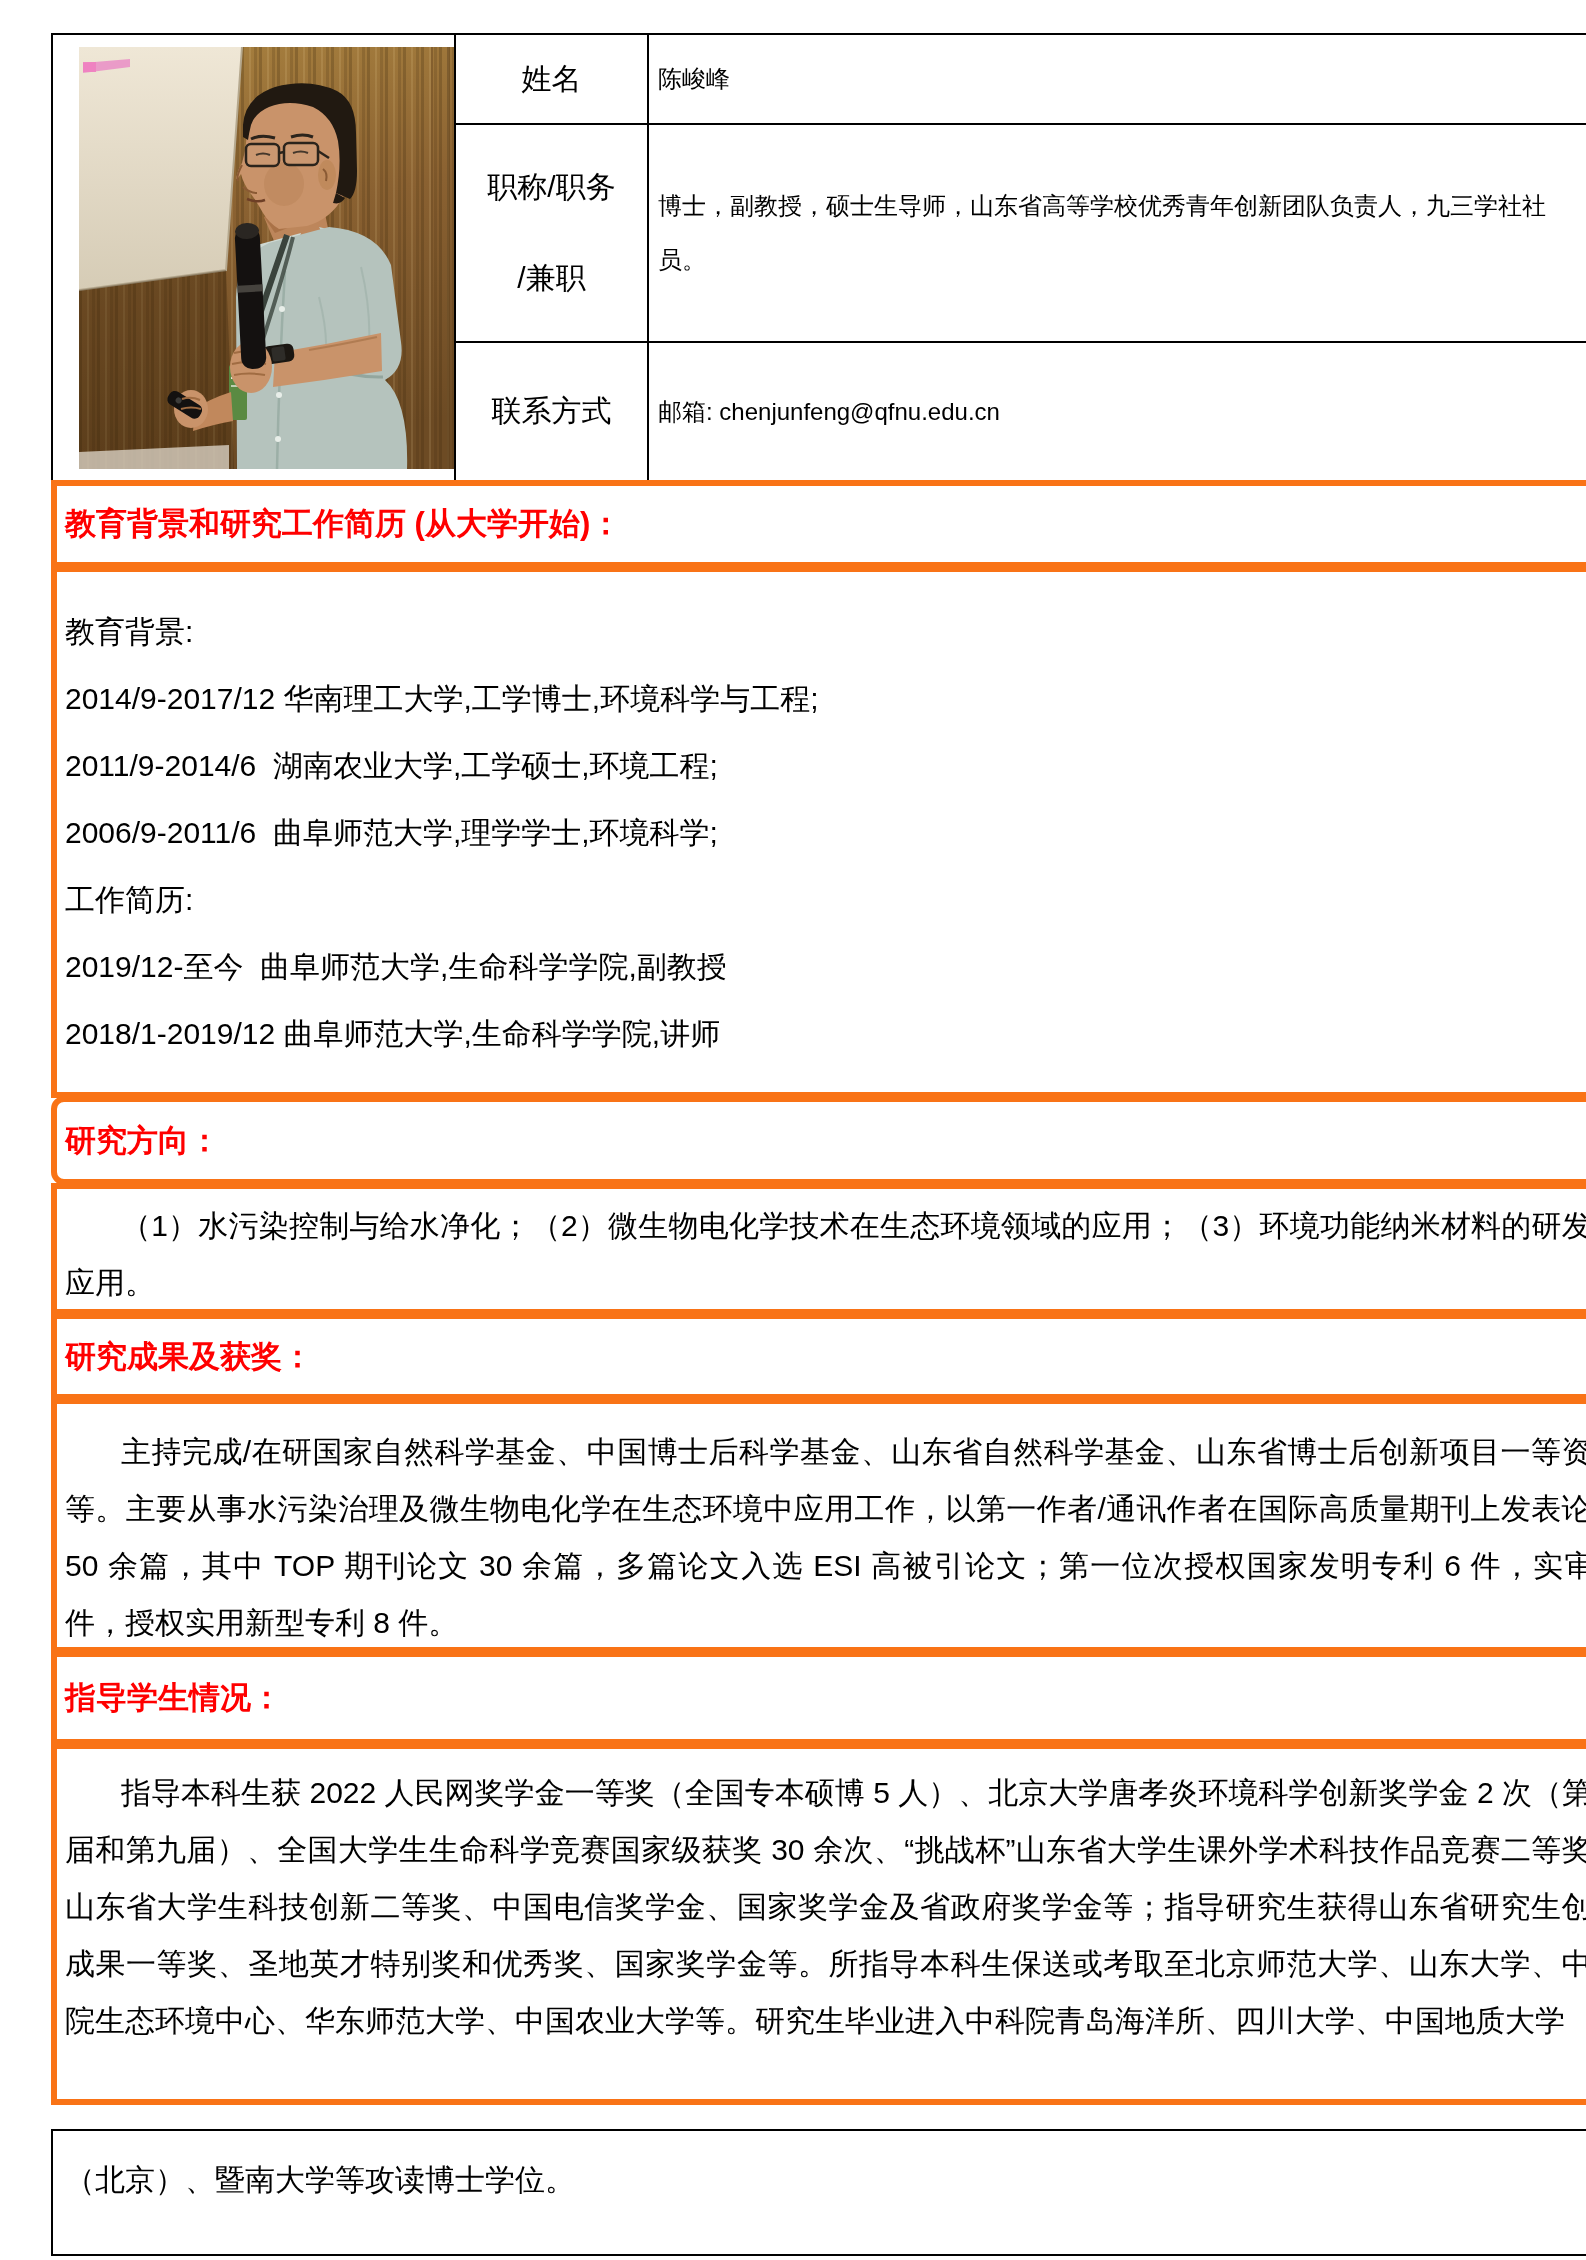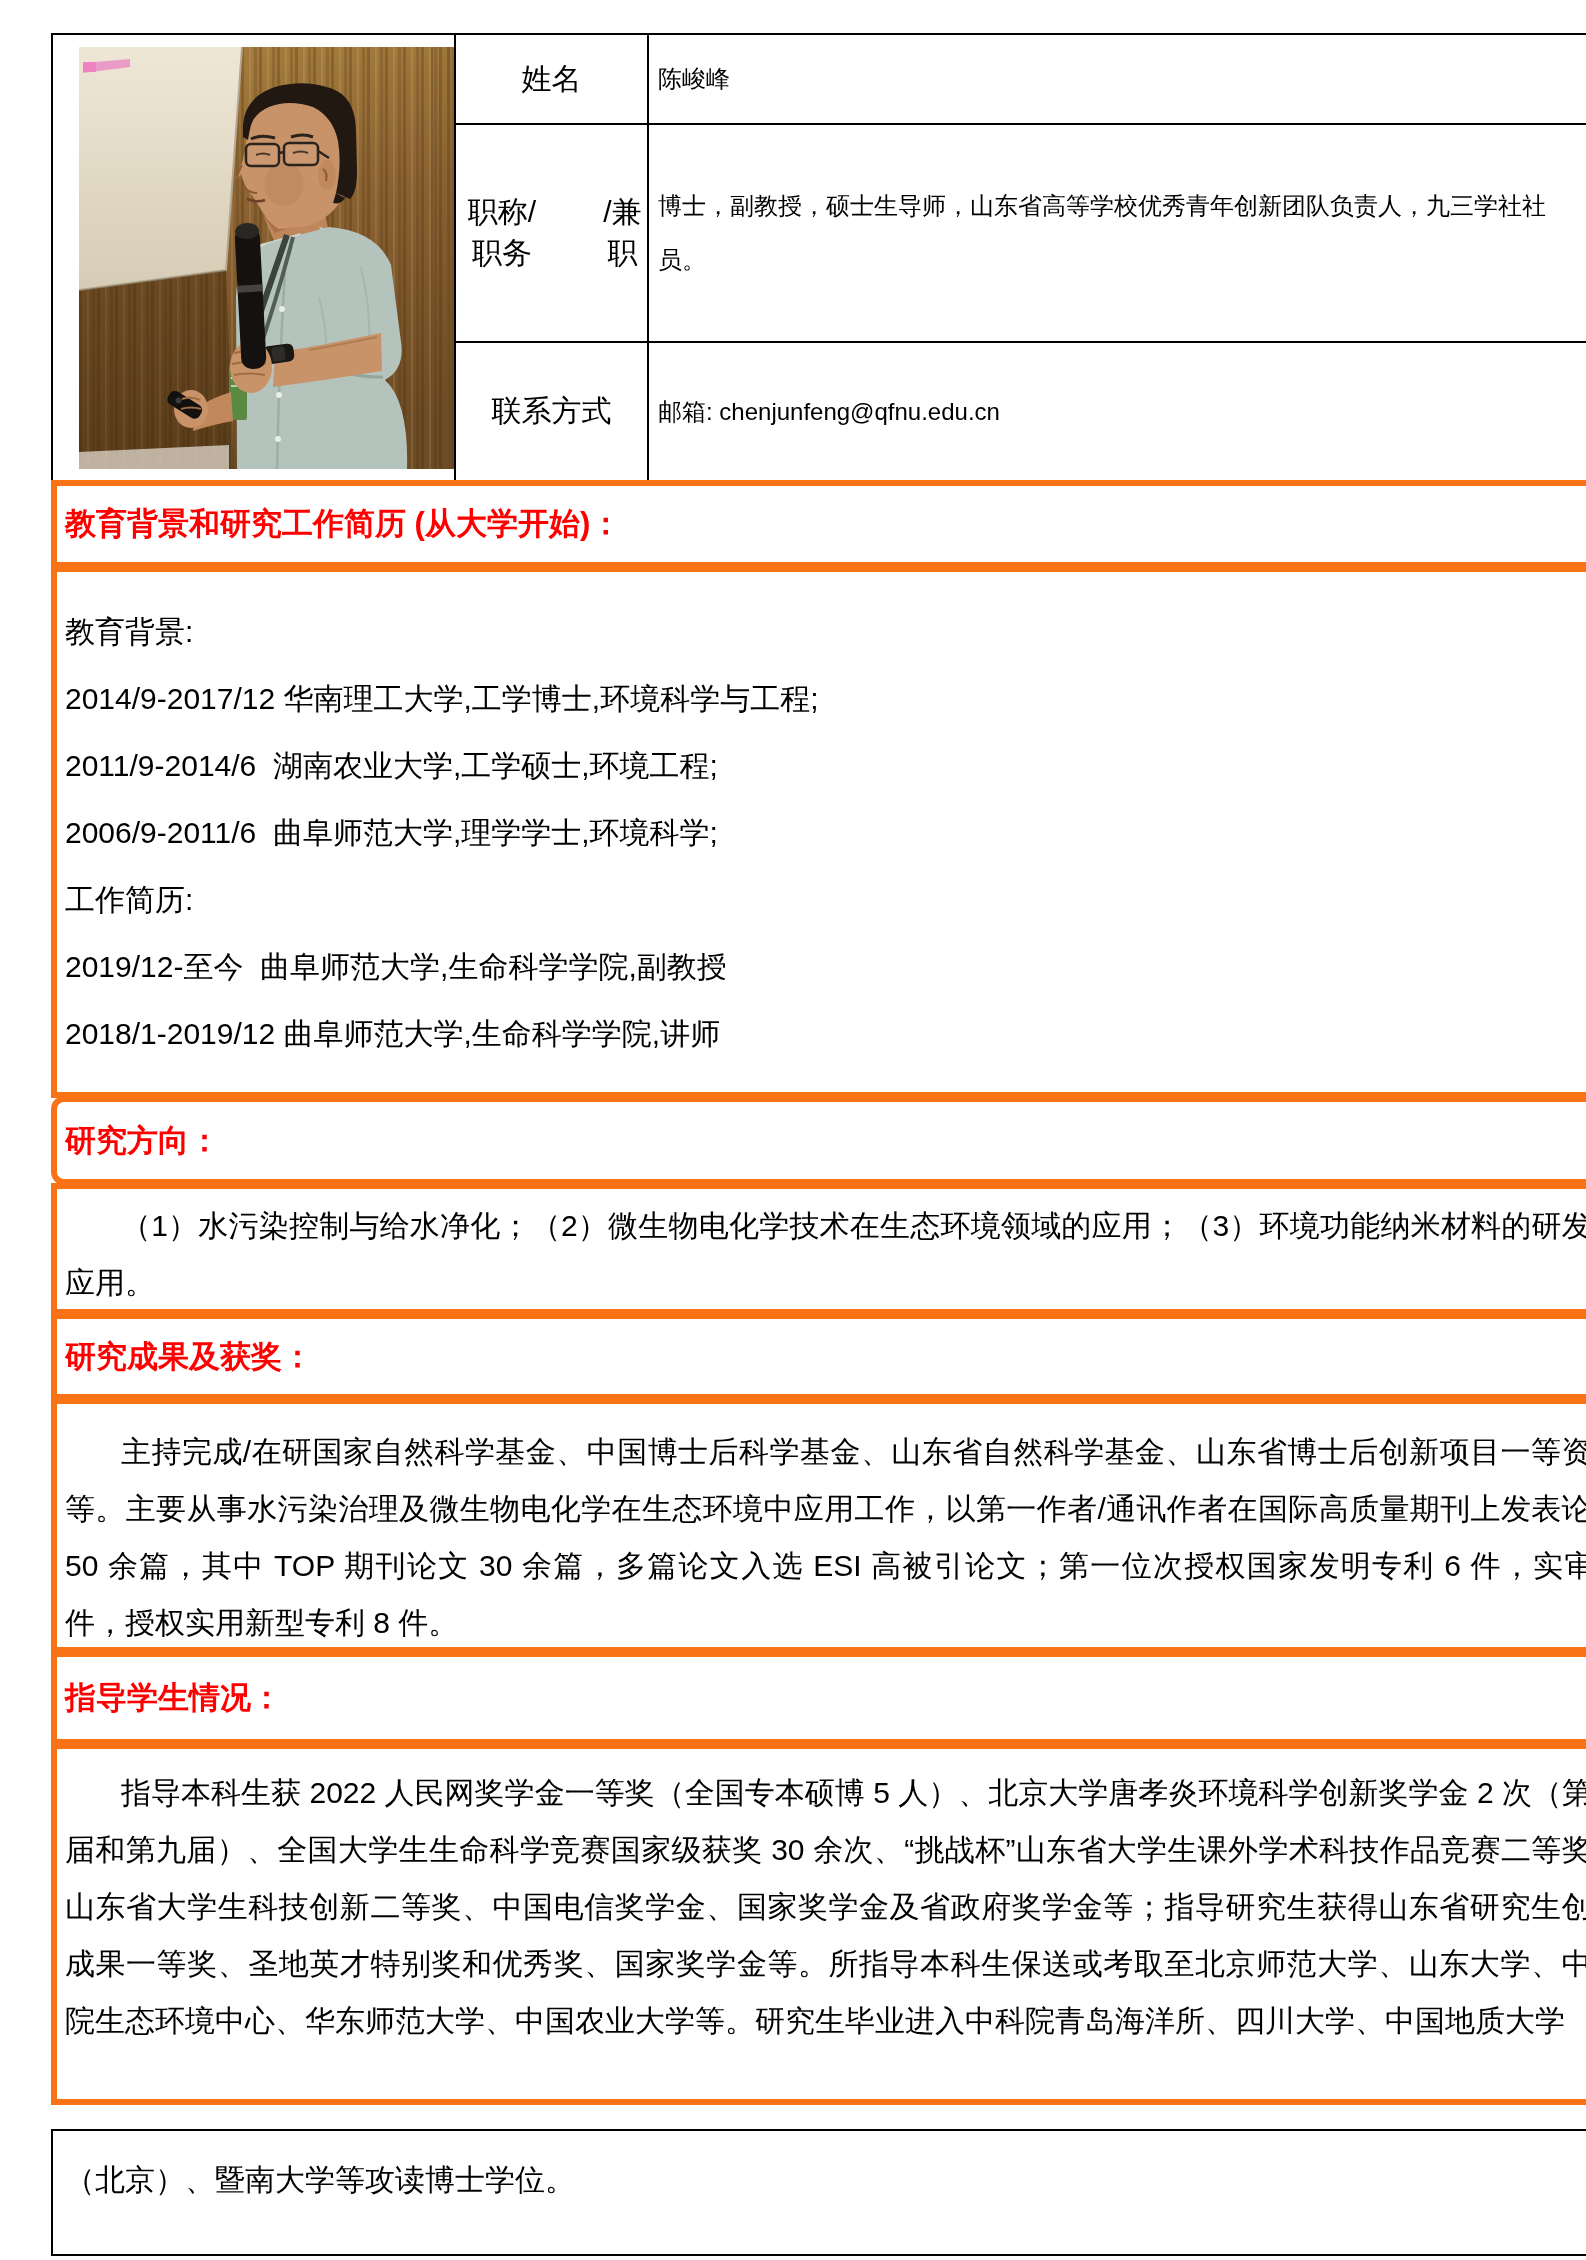--- a/index.html
+++ b/index.html
@@ -12,21 +12,21 @@
   .profile-table{
     display:grid;
     grid-template-columns:401px 193px 1fr;
     grid-template-rows:88px 218px 139px;
     border:2px solid #000;
   }
   .cell{ border-left:2px solid #000; border-top:2px solid #000; }
   .photo-cell{ grid-row:1 / 4; grid-column:1; border-left:none; border-top:none; padding:12px 0 0 26px; }
   .c-r1{ border-top:none; }
   .label-cell{ display:flex; align-items:center; justify-content:center; font-size:30px; text-align:center; }
-  .label-cell.two-line{ flex-direction:row; gap:50px; }
+  .label-cell.two-line{ flex-direction:column; gap:50px; }
   .value-cell{ display:flex; align-items:center; font-size:24px; padding-left:9px; }
   .value-cell .wrap2{ line-height:54px; padding-right:40px; }
 
   
   .sec{ border:6px solid #f97316; margin-top:-2px; width:100%; }
   .sec-header{ display:flex; align-items:center; padding-left:8px;
                font-size:31px; font-weight:bold; color:#FF0000; }
   .h-edu{ height:88px; }  .b-edu{ height:532px; padding:26px 11px 0 8px; }
   .h-dir{ height:89px;border-radius:13px; }  .b-dir{ height:132px; padding:8px 6px 0 8px; }
   .h-ach{ height:87px; }  .b-ach{ height:255px; padding:19px 6px 0 8px; }

